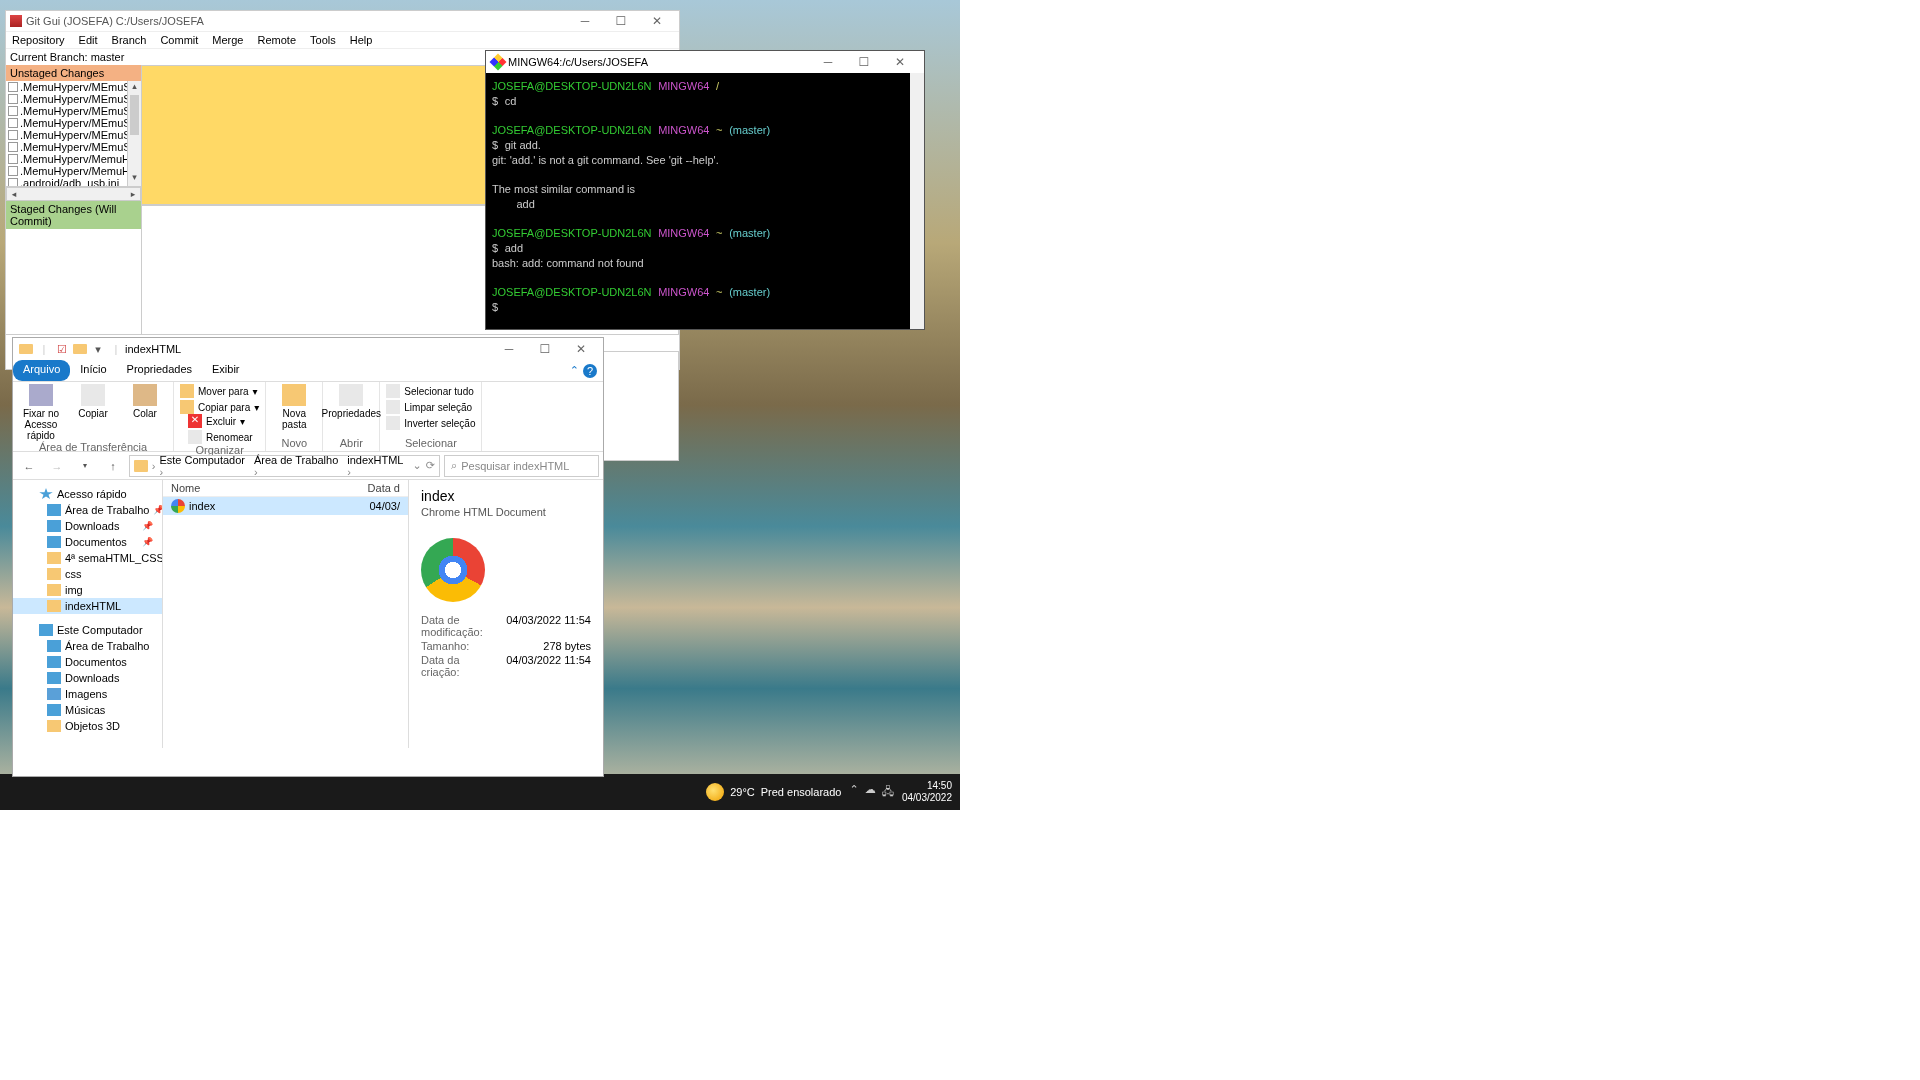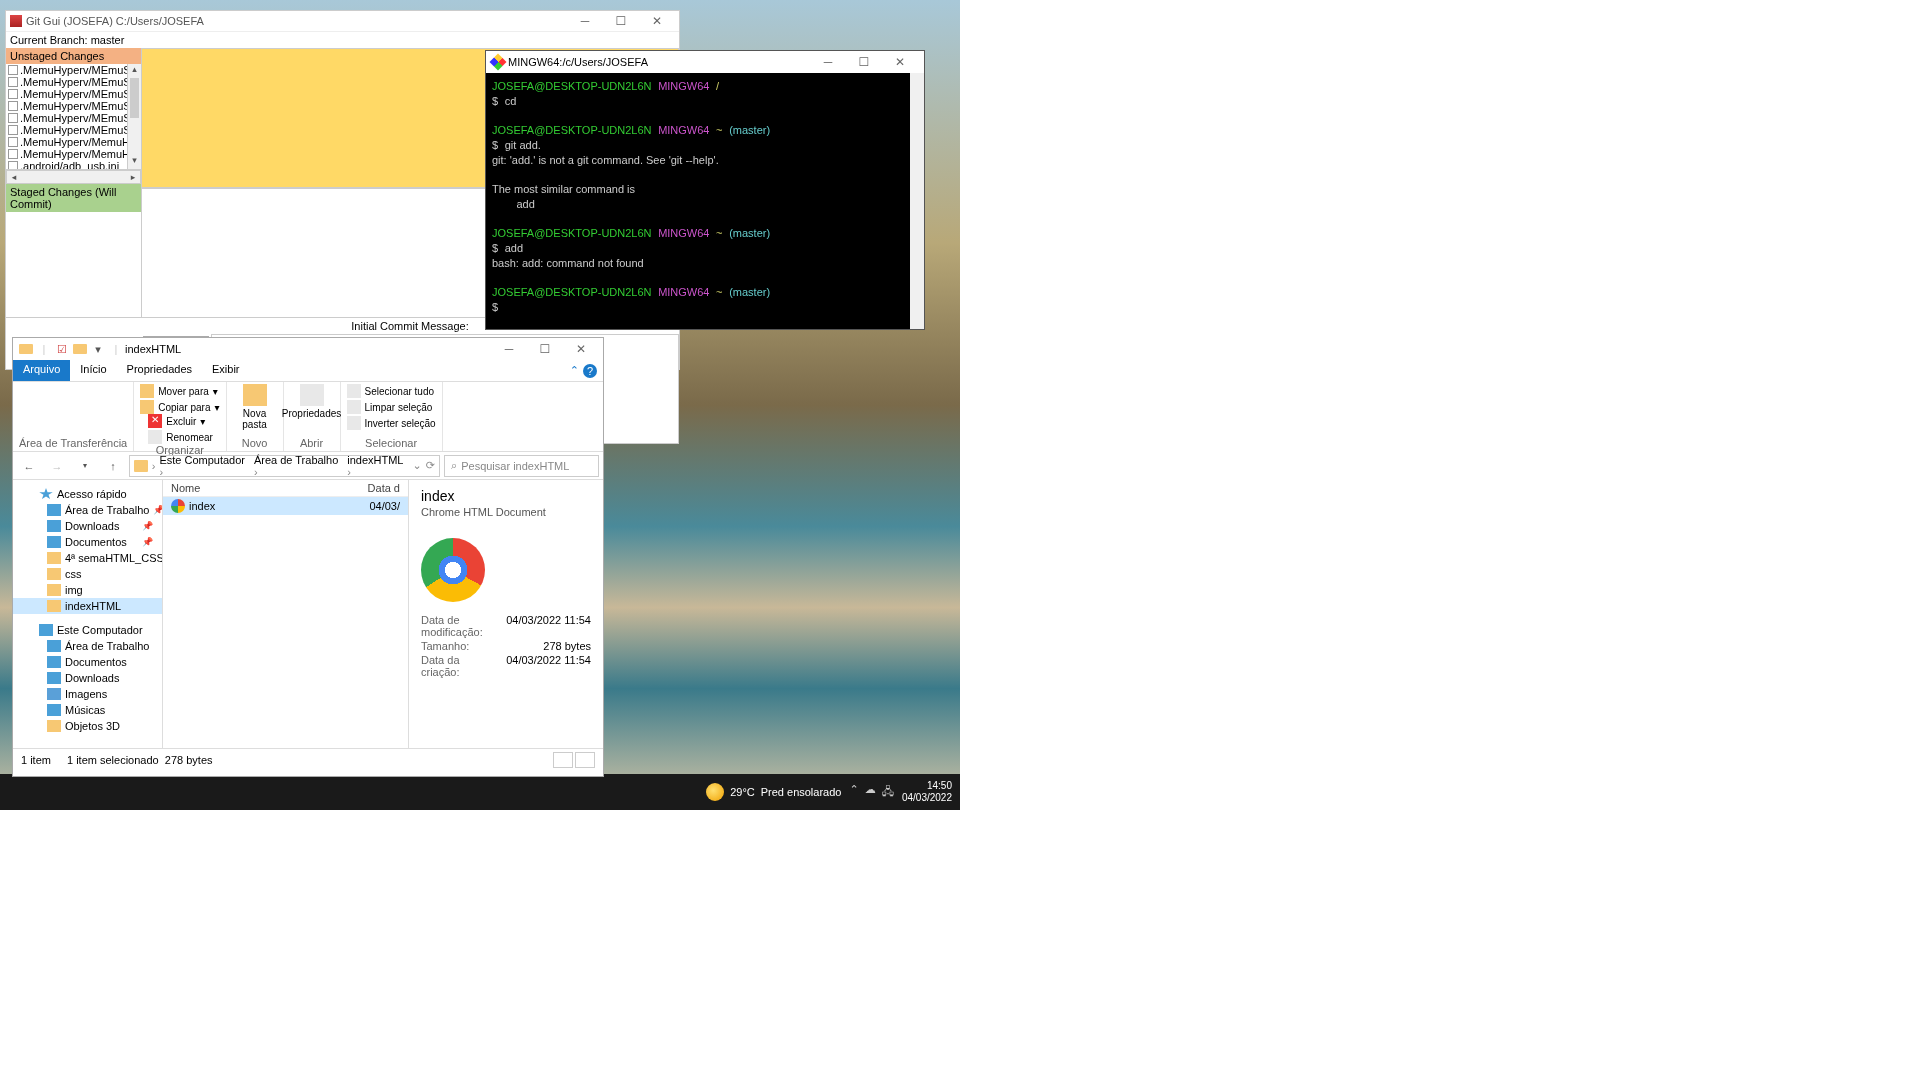--- a/index.html
+++ b/index.html
@@ -49,21 +49,21 @@
 .t-gold { color: #cc6; }
 .t-cyan { color: #6cc; }
 .term-sb { position: absolute; top: 22px; right: 0; bottom: 0; width: 14px; background: #f0f0f0; }
 
 
 .explorer { position: absolute; top: 337px; left: 12px; width: 592px; height: 440px; background: #fff; border: 1px solid #aaa; z-index: 20; }
 .exp-titlebar { height: 22px; display: flex; align-items: center; padding: 0 4px; font-size: 11px; }
 .qat-icon { width: 14px; height: 14px; margin: 0 2px; display: inline-flex; align-items: center; justify-content: center; }
 .folder-ic { width: 14px; height: 10px; background: #f7c873; border-radius: 1px; }
 .exp-tabs { display: flex; height: 22px; background: #fff; border-bottom: 1px solid #ddd; font-size: 11px; }
-.exp-tab { padding: 3px 10px; }
+.exp-tab { padding: 3px 10px; border-radius: 9px; }
 .exp-tab.file { background: #1979ca; color: #fff; }
 .exp-help { margin-left: auto; display: flex; align-items: center; gap: 4px; padding-right: 6px; color: #1979ca; }
 .ribbon { height: 70px; display: flex; border-bottom: 1px solid #ddd; background: #fff; font-size: 10px; }
 .rib-group { border-right: 1px solid #e5e5e5; padding: 2px 6px 0; display: flex; flex-direction: column; }
 .rib-group-label { text-align: center; color: #666; margin-top: auto; font-size: 11px; padding-bottom: 2px; }
 .rib-btns { display: flex; gap: 8px; align-items: flex-start; }
 .rib-bigbtn { width: 44px; text-align: center; display: flex; flex-direction: column; align-items: center; gap: 2px; }
 .rib-bigbtn .ic { width: 24px; height: 22px; background: #e8e8e8; }
 .rib-stack { display: flex; flex-direction: column; gap: 2px; font-size: 10px; }
 .rib-item { display: flex; align-items: center; gap: 4px; }
@@ -124,20 +124,30 @@
 <div class="gitgui">
   <div class="gitgui-titlebar">
     <span class="icon"></span>
     <span>Git Gui (JOSEFA) C:/Users/JOSEFA</span>
     <div class="win-controls">
       <div class="win-btn">─</div>
       <div class="win-btn">☐</div>
       <div class="win-btn close">✕</div>
     </div>
   </div>
+  <div class="gitgui-menu">
+    <span>Repository</span>
+    <span>Edit</span>
+    <span>Branch</span>
+    <span>Commit</span>
+    <span>Merge</span>
+    <span>Remote</span>
+    <span>Tools</span>
+    <span>Help</span>
+  </div>
   <div class="gitgui-branch">Current Branch: master</div>
   <div class="gitgui-body">
     <div class="gitgui-left">
       <div class="sec-header sec-unstaged">Unstaged Changes</div>
       <div class="file-list">
         <div class="file-row">
             <span class="file-icon"></span>
             <span>.MemuHyperv/MEmuSV</span>
           </div>
         <div class="file-row">
@@ -261,20 +271,34 @@
     <div class="exp-tab">Início</div>
     <div class="exp-tab">Propriedades</div>
     <div class="exp-tab">Exibir</div>
     <div class="exp-help">
       <span>⌃</span>
       <span style="background:#1979ca;color:#fff;border-radius:50%;width:14px;height:14px;display:inline-flex;align-items:center;justify-content:center">?</span>
     </div>
   </div>
   <div class="ribbon">
     <div class="rib-group">
+      <div class="rib-btns">
+        <div class="rib-bigbtn">
+            <div class="ic" style="background:#aac"></div>
+            <span>Fixar no Acesso rápido</span>
+          </div>
+        <div class="rib-bigbtn">
+            <div class="ic"></div>
+            <span>Copiar</span>
+          </div>
+        <div class="rib-bigbtn">
+            <div class="ic" style="background:#deb887"></div>
+            <span>Colar</span>
+          </div>
+      </div>
       <div class="rib-group-label">Área de Transferência</div>
     </div>
     <div class="rib-group">
       <div class="rib-stack">
         <div class="rib-item"><span class="ic" style="background:#f7c873"></span><span>Mover para</span> ▾</div>
         <div class="rib-item"><span class="ic" style="background:#f7c873"></span><span>Copiar para</span> ▾</div>
       </div>
       <div class="rib-stack" style="margin-left:8px">
         <div class="rib-item"><span class="ic" style="background:#e33;color:#fff;text-align:center">✕</span><span>Excluir</span> ▾</div>
         <div class="rib-item">
@@ -430,28 +454,20 @@
             <span class="prop-label">Tamanho:</span>
             <span>278 bytes</span>
           </div>
         <div class="prop-row">
             <span class="prop-label">Data da criação:</span>
             <span>04/03/2022 11:54</span>
           </div>
       </div>
     </div>
   </div>
-  <div class="exp-status">
-    <span>1 item</span>
-    <span><span>1 item selecionado</span>&nbsp;&nbsp;<span>278 bytes</span></span>
-    <div class="view-switch">
-      <div class="vs-btn"></div>
-      <div class="vs-btn"></div>
-    </div>
-  </div>
 </div>
 
 <div class="taskbar">
   <div class="tb-right">
     <div class="weather">
       <div class="weather-ic"></div>
       <span>29°C</span>
       <span>Pred ensolarado</span>
     </div>
     <div class="tray">

